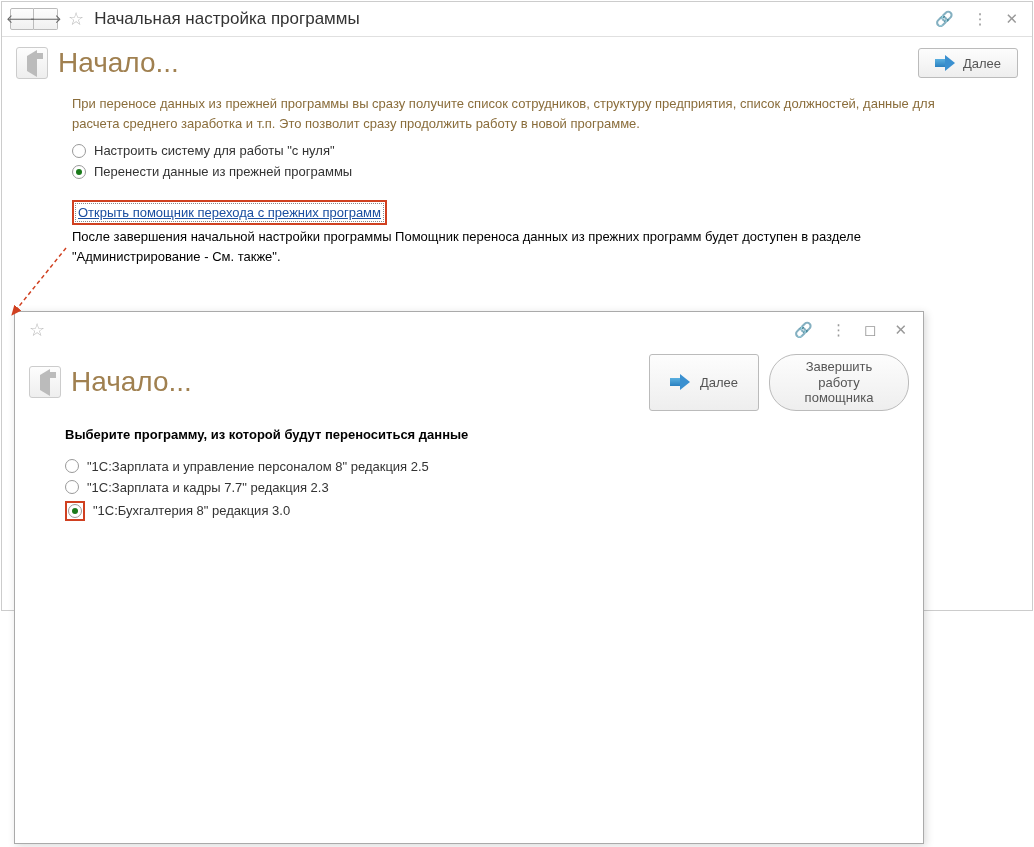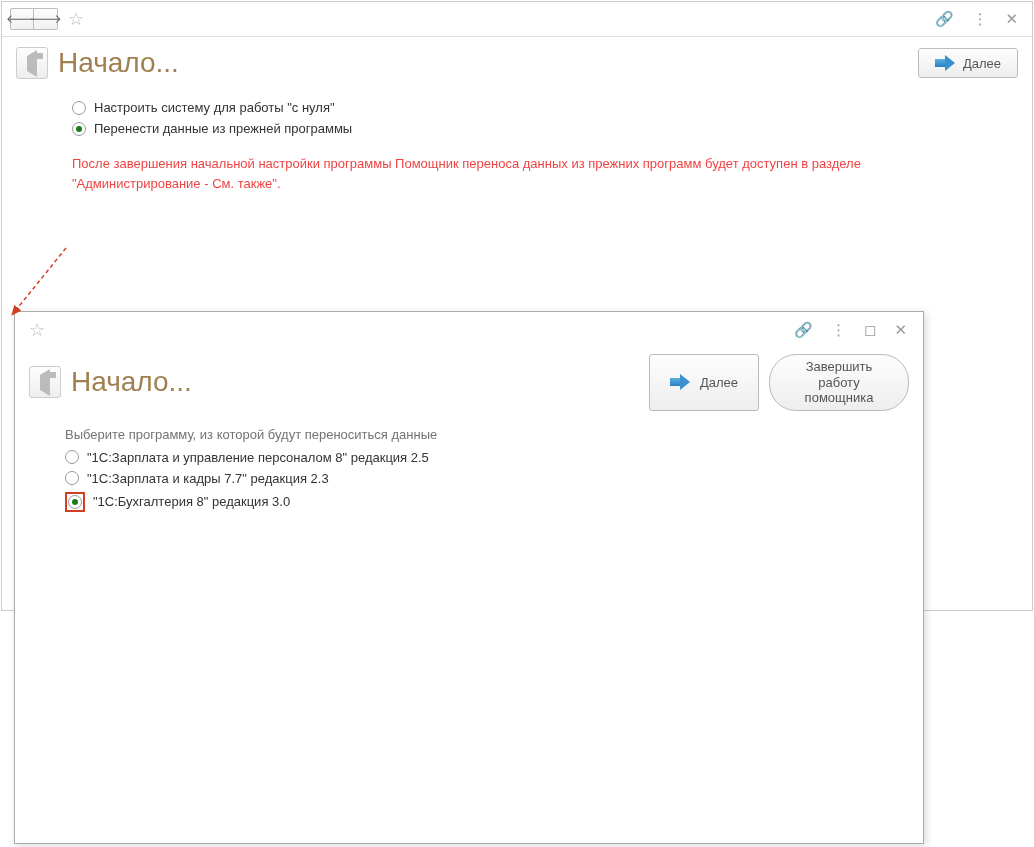--- a/index.html
+++ b/index.html
@@ -86,21 +86,21 @@
       margin-top: 15px;
       padding: 3px 4px;
       border: 2px solid #d04020;
       color: #1a4ea0;
       text-decoration: underline;
       border-style: solid;
       outline: 1px dotted #888;
       outline-offset: -4px;
       cursor: pointer;
     }
-    .footnote { color: #ef4444; line-height: 1.5; margin-top: 18px; }
+    .footnote { color: #000000; line-height: 1.5; margin-top: 2px; }
     
     
     .arrow-svg {
       position: absolute;
       pointer-events: none;
       z-index: 150;
     }
     
     
     .sub-window {
@@ -131,21 +131,21 @@
       background: linear-gradient(#fdfdfd,#eee);
       border: 1px solid #bbb;
       border-radius: 3px;
       font-size: 13px; color: #555;
       cursor: pointer; gap: 8px;
       text-align: center;
       line-height: 1.2;
       min-height: 36px;
     }
     .sub-content { padding: 10px 50px; }
-    .green-label { color: #737373; font-weight: normal; margin-bottom: 8px; }
+    .green-label { color: #000000; font-weight: bold; margin-bottom: 17px; }
     .radio-highlight {
       border: 2px solid #d04020;
       padding: 1px;
       display: inline-flex;
     }
     .arrow-left-icon {
       width: 0; height: 0;
       border-top: 6px solid transparent;
       border-bottom: 6px solid transparent;
       border-right: 10px solid #bbb;
@@ -185,45 +185,48 @@
   <div class="title-bar">
     <div class="nav-btns">
       <div class="nav-btn">
           <span class="small-arrow-l">🡐</span>
         </div>
       <div class="nav-btn">
           <span class="small-arrow-r">🡒</span>
         </div>
     </div>
     <span class="star-icon">☆</span>
+    <span class="title-text">Начальная настройка программы</span>
     <span class="title-spacer"></span>
     <span class="title-icon">🔗</span>
     <span class="title-icon">⋮</span>
     <span class="title-icon">✕</span>
   </div>
   <div class="wizard-header">
     <div class="back-btn">
       <span><span class="arrow-left-icon"></span></span>
     </div>
     <span class="wizard-step">Начало...</span>
     <span class="title-spacer"></span>
     <div class="next-btn">
       <span class="arrow-right-icon"></span>
       <span>Далее</span>
     </div>
   </div>
   <div class="content">
+    <p class="para">При переносе данных из прежней программы вы сразу получите список сотрудников, структуру предприятия, список должностей, данные для расчета среднего заработка и т.п. Это позволит сразу продолжить работу в новой программе.</p>
     <div class="radio-row">
       <span class="radio"></span>
       <span>Настроить систему для работы "с нуля"</span>
     </div>
     <div class="radio-row">
       <span class="radio checked"></span>
       <span>Перенести данные из прежней программы</span>
     </div>
+    <span class="link-box">Открыть помощник перехода с прежних программ</span>
     <p class="footnote">После завершения начальной настройки программы Помощник переноса данных из прежних программ будет доступен в разделе "Администрирование - См. также".</p>
   </div>
 </div>
 
 <svg class="arrow-svg" width="80" height="80" style="top:246px; left:4px;">
   <defs>
     <marker id="ah" markerWidth="10" markerHeight="10" refX="2" refY="3" orient="auto">
       <path d="M0,0 L0,6 L7,3 z" fill="#d04020"></path>
     </marker>
   </defs>

